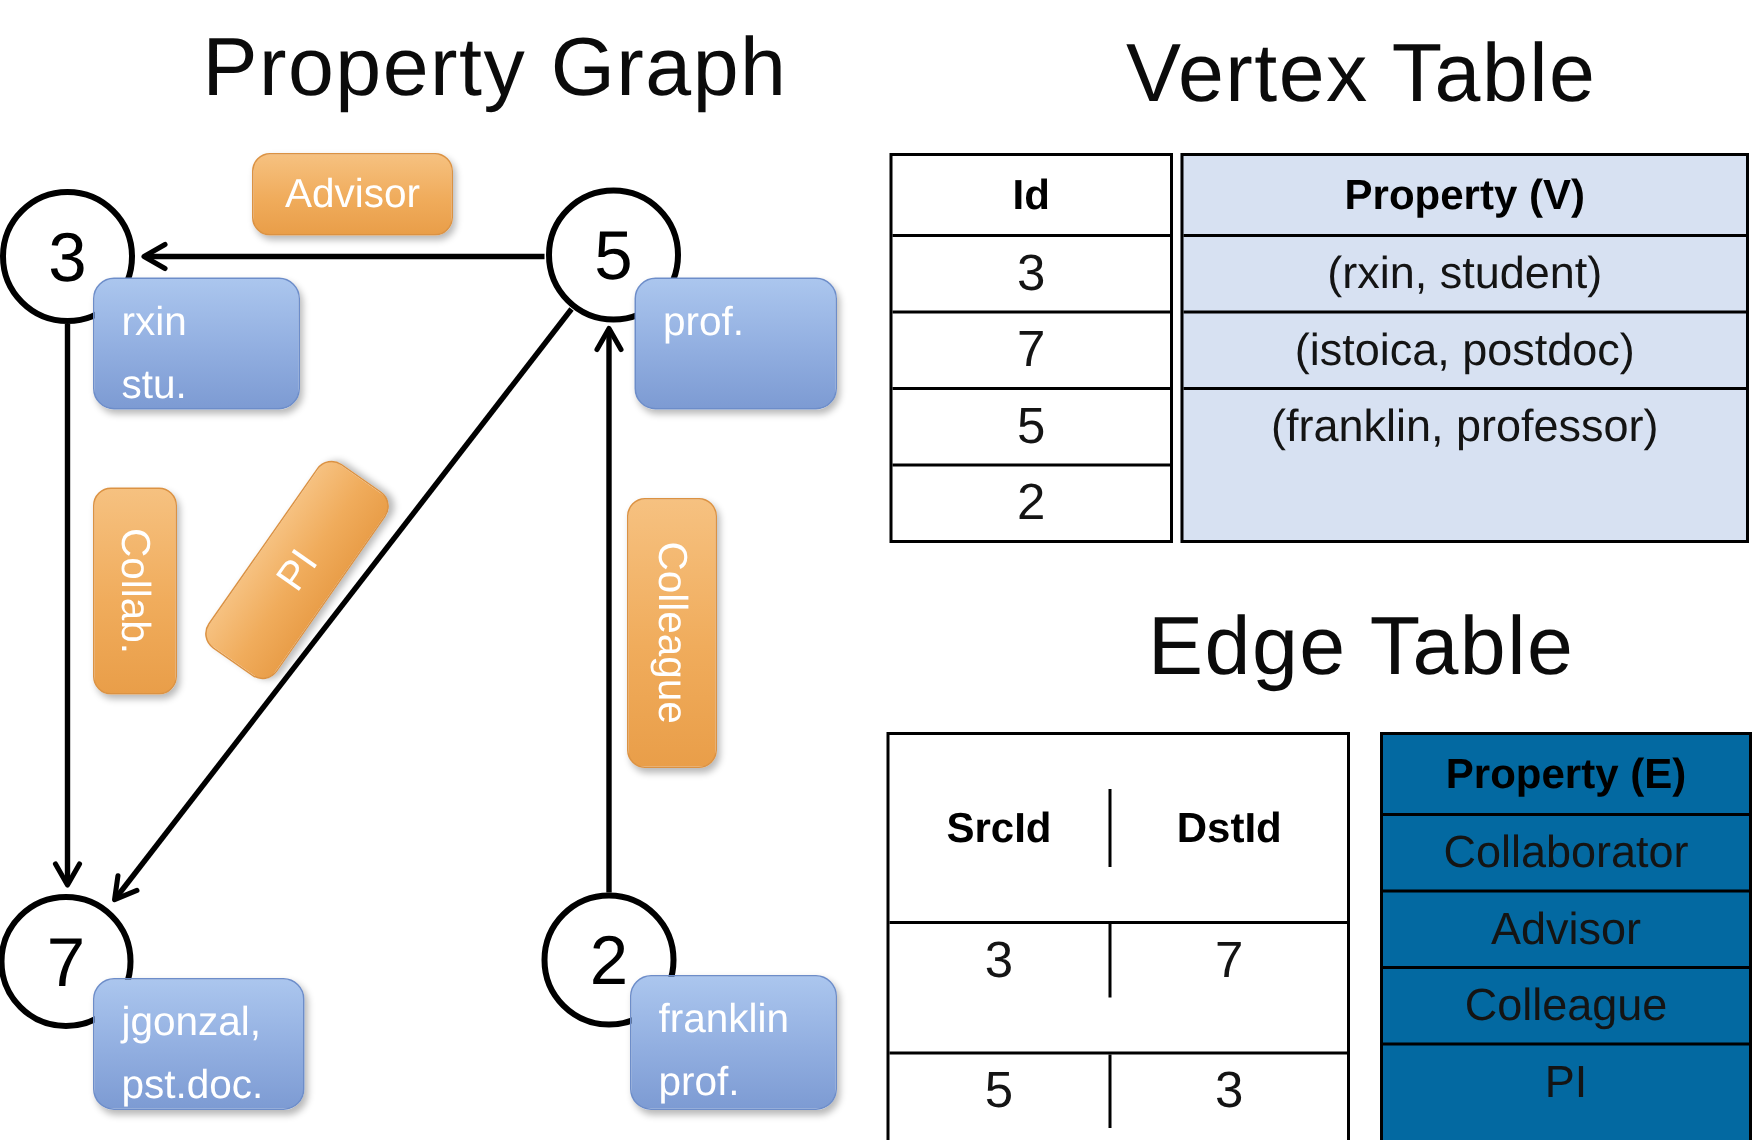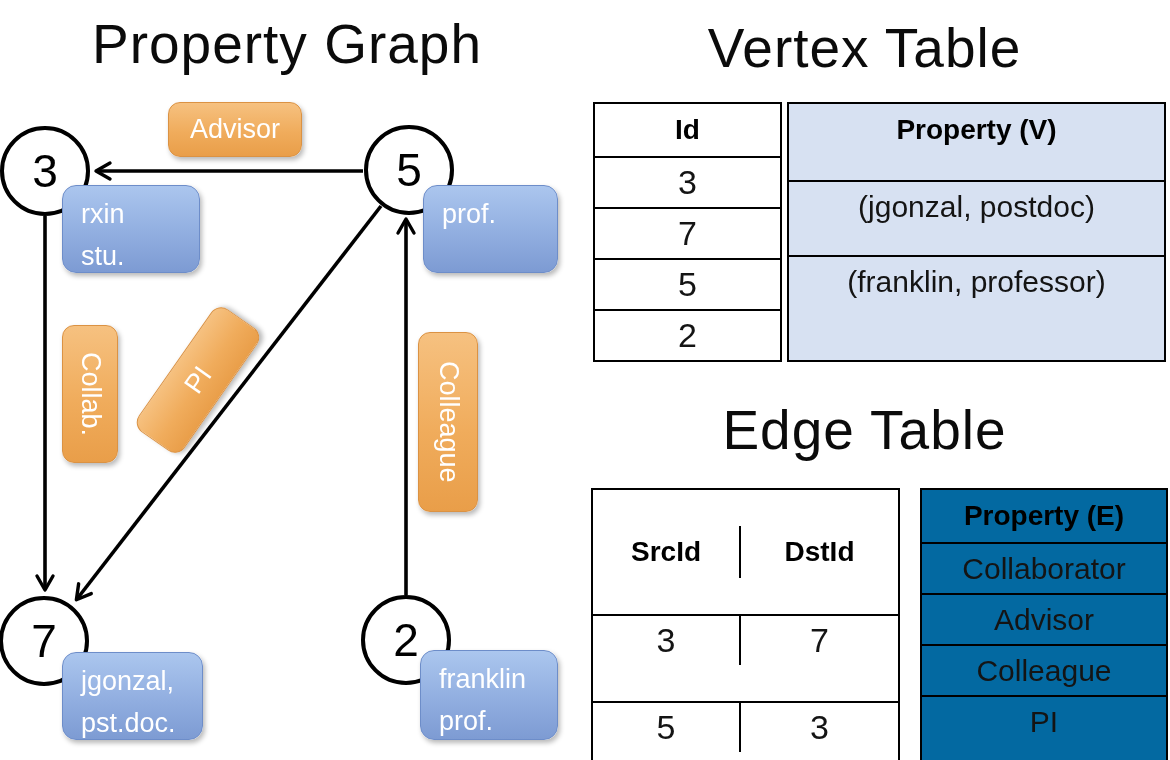--- a/index.html
+++ b/index.html
@@ -2,21 +2,21 @@
 <html><head>
 <meta charset="utf-8">
 <style>
   html,body{margin:0;padding:0;background:#fff;}
   .canvas{
     position:relative;width:1170px;height:760px;background:#ffffff;overflow:hidden;
     font-family:"Liberation Sans",sans-serif;color:#111;
   }
   .pane-title{
     position:absolute;font-size:55px;font-weight:400;color:#0b0b0b;
-    letter-spacing:1px;white-space:nowrap;text-align:center;
+    letter-spacing:1px;white-space:nowrap;text-align:center;padding-left:43px;
   }
   
   .edges-svg{position:absolute;left:0;top:0;z-index:1;}
   .gnode{
     position:absolute;width:90px;height:90px;box-sizing:border-box;
     border:4px solid #000;border-radius:50%;background:#fff;
     display:flex;align-items:center;justify-content:center;
     font-size:46px;color:#000;z-index:2;
   }
   .edge-label{
@@ -33,21 +33,21 @@
     border:1px solid #6D8DC9;border-radius:14px;
     color:#fff;font-size:27px;line-height:1.55;
     padding:8px 0 0 18px;box-shadow:2px 3px 5px rgba(0,0,0,0.28);
   }
   
   .dtable{position:absolute;display:flex;z-index:2;}
   .tcol{
     box-sizing:border-box;border:2.5px solid #000;background:#fff;
     display:flex;flex-direction:column;
   }
-  .tcol.blue{background:#D7E1F2;gap:24px;}
+  .tcol.blue{background:#D7E1F2;}
   .tcol.tan{background:#0369a1;}
   .tcell{
     box-sizing:border-box;height:51px;display:flex;align-items:center;justify-content:center;
     font-size:30px;border-top:2.5px solid #000;color:#141414;
   }
   .tcell:first-child{border-top:none;}
   .tcell.th{font-weight:700;font-size:28px;height:52px;color:#000;}
   .tcell.num{font-size:34px;}
   .tgap{background:#fff;}
   .pairbox{box-sizing:border-box;border:2.5px solid #000;display:flex;flex-direction:column;background:#fff;}
@@ -120,21 +120,22 @@
     <div class="tcol" style="width:189px;">
       <div class="tcell th">Id</div>
       <div class="tcell num">3</div>
       <div class="tcell num">7</div>
       <div class="tcell num">5</div>
       <div class="tcell num">2</div>
     </div>
     <div class="tgap" style="width:5px;"></div>
     <div class="tcol blue" style="width:379px;">
       <div class="tcell th">Property (V)</div>
-      <div class="tcell">(jgonzal, postdoc)</div>
+      <div class="tcell">(rxin, student)</div>
+      <div class="tcell">(istoica, postdoc)</div>
       <div class="tcell">(franklin, professor)</div>
     </div>
   </div>
 
   <div class="pane-title" style="left:578px;top:398px;width:573px;">Edge Table</div>
 
   <div class="dtable" style="left:591px;top:488px;">
     <div class="pairbox" style="width:309px;">
       <div class="pairrow th">
         <div class="pcell first">SrcId</div>

